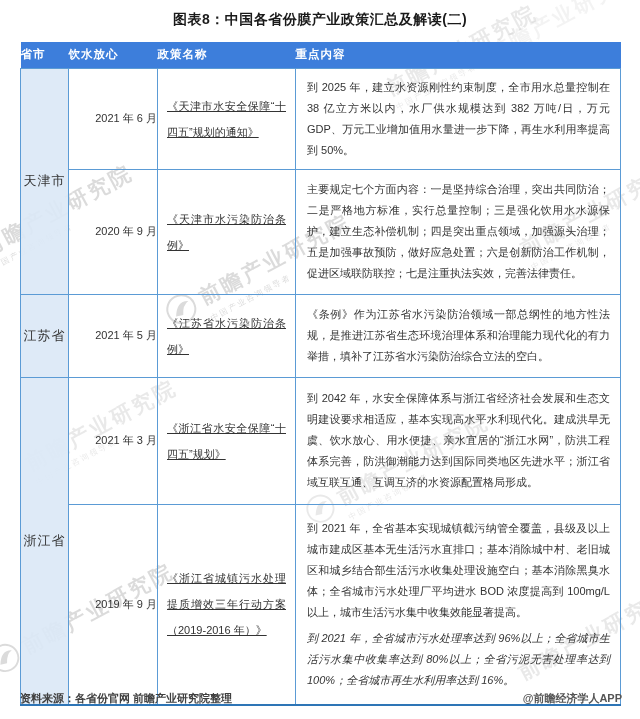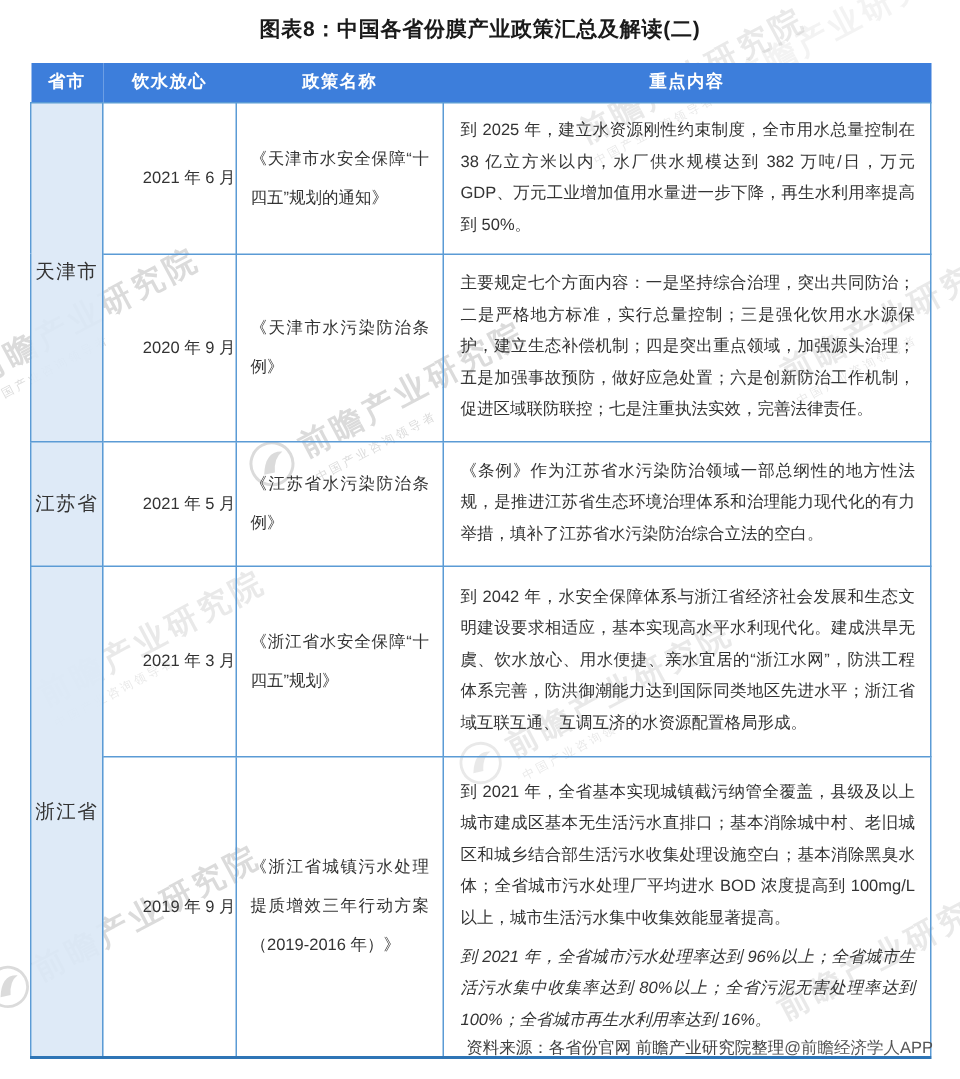--- a/index.html
+++ b/index.html
@@ -55,21 +55,21 @@
   col.c3 { width: 138px; }
   col.c4 { width: 325px; }
 
   th {
     background: #3d7edb;
     color: #ffffff;
     font-size: 11.5px;
     font-weight: bold;
     height: 26px;
     border: none;
-    text-align: center;
+    text-align: left;
     letter-spacing: 1px;
   }
   td {
     border: 1px solid #5b9bd5;
     font-size: 11px;
     color: #333333;
     vertical-align: middle;
     background: transparent;
   }
   table.policy { border-bottom: 2px solid #2e75b6; }
@@ -79,20 +79,21 @@
     text-align: center;
     font-size: 13px;
     color: #333;
     letter-spacing: 1px;
   }
   td.date { text-align: right; white-space: nowrap; }
   td.policy-name {
     text-align: justify;
     padding: 14px 9px;
     line-height: 26px;
+    text-decoration: underline;
   }
   td.content {
     text-align: justify;
     padding: 8px 10px 8px 11px;
     line-height: 21px;
   }
   td.content p { margin: 0; }
   td.content p + p { margin-top: 5px; font-style: italic; }
 
   tr.r1 { height: 81px; }
@@ -100,24 +101,25 @@
   tr.r3 { height: 83px; }
   tr.r4 { height: 127px; }
   tr.r5 { height: 201px; }
 
   
   .footer {
     position: absolute;
     left: 20px; right: 18px;
     bottom: 13px;
     display: flex;
-    justify-content: flex-end;
+    justify-content: space-between;
     align-items: baseline;
     font-size: 11px;
     z-index: 1;
+    font-weight: bold;
   }
   .footer .src    { color: #404040; }
   .footer .credit { color: #555555; }
 </style>
 </head>
 <body>
 
 <div class="page">
 
   <div class="wm wm-med" style="left:390px; top:75px;">

